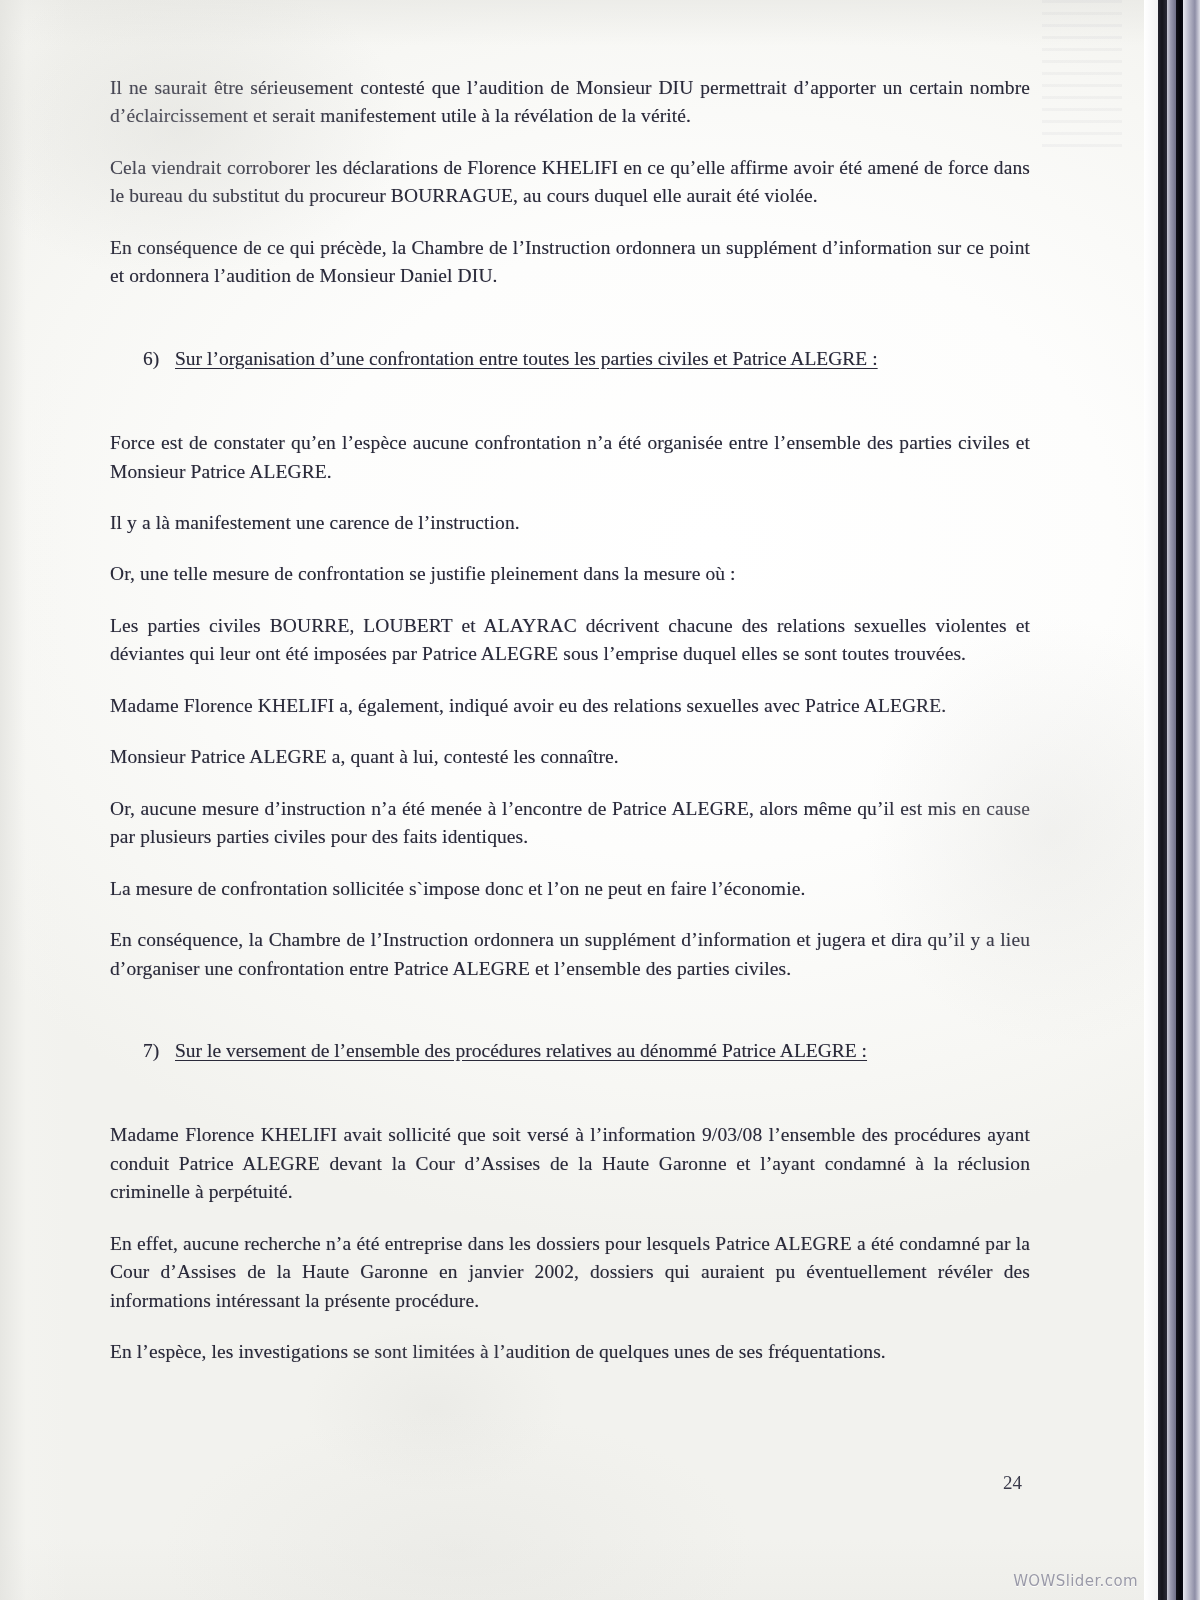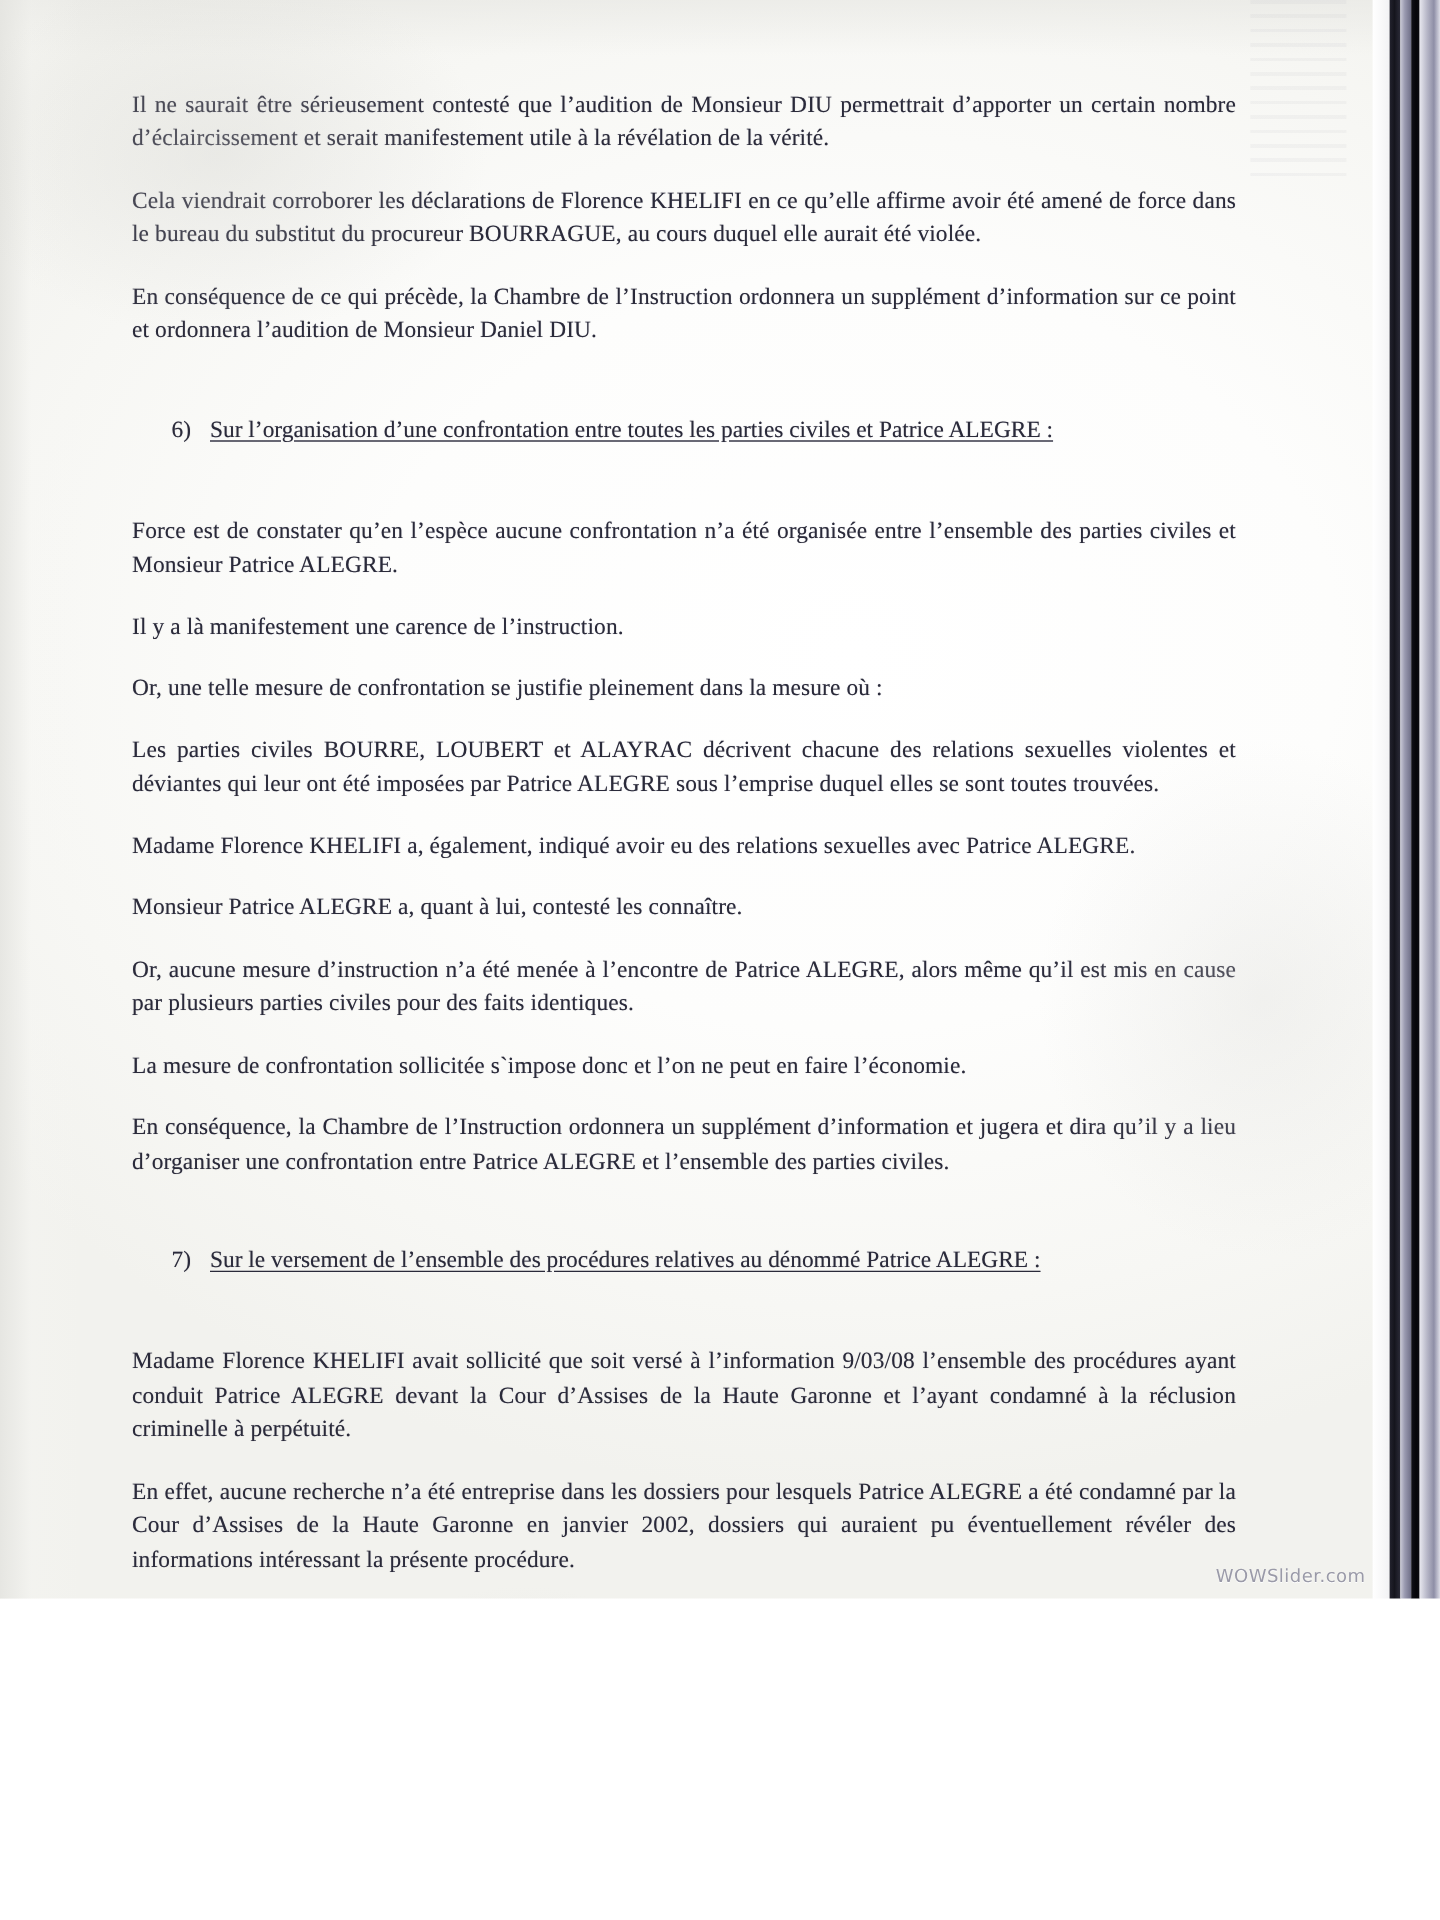--- a/index.html
+++ b/index.html
@@ -11,21 +11,21 @@
     width: 1200px;
     height: 1600px;
     overflow: hidden;
     font-family: "Liberation Serif", serif;
   }
 
   
   #viewer {
     position: relative;
     width: 1200px;
-    height: 1332px;
+    height: 1600px;
     background: #ffffff;
     overflow: hidden;
   }
 
   
   #scan {
     position: absolute;
     left: 0;
     top: 0;
     width: 1144px;

